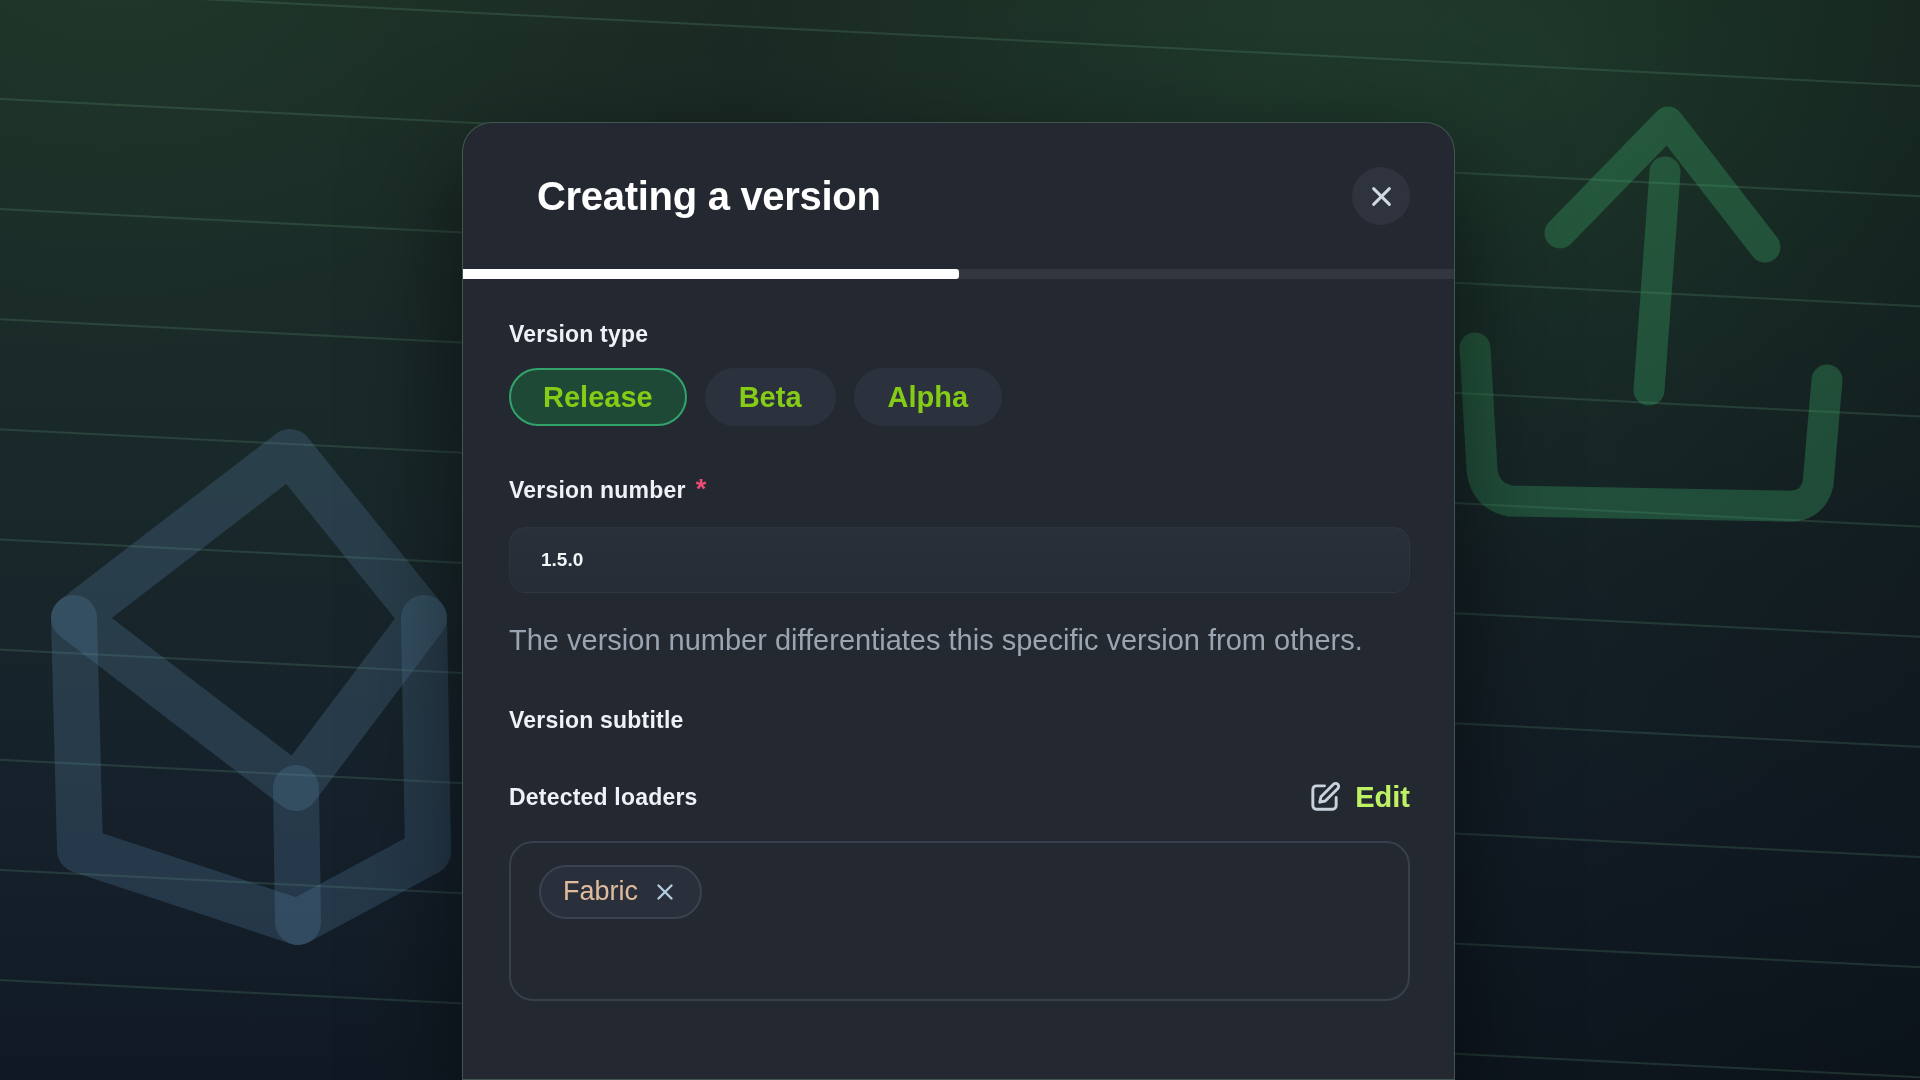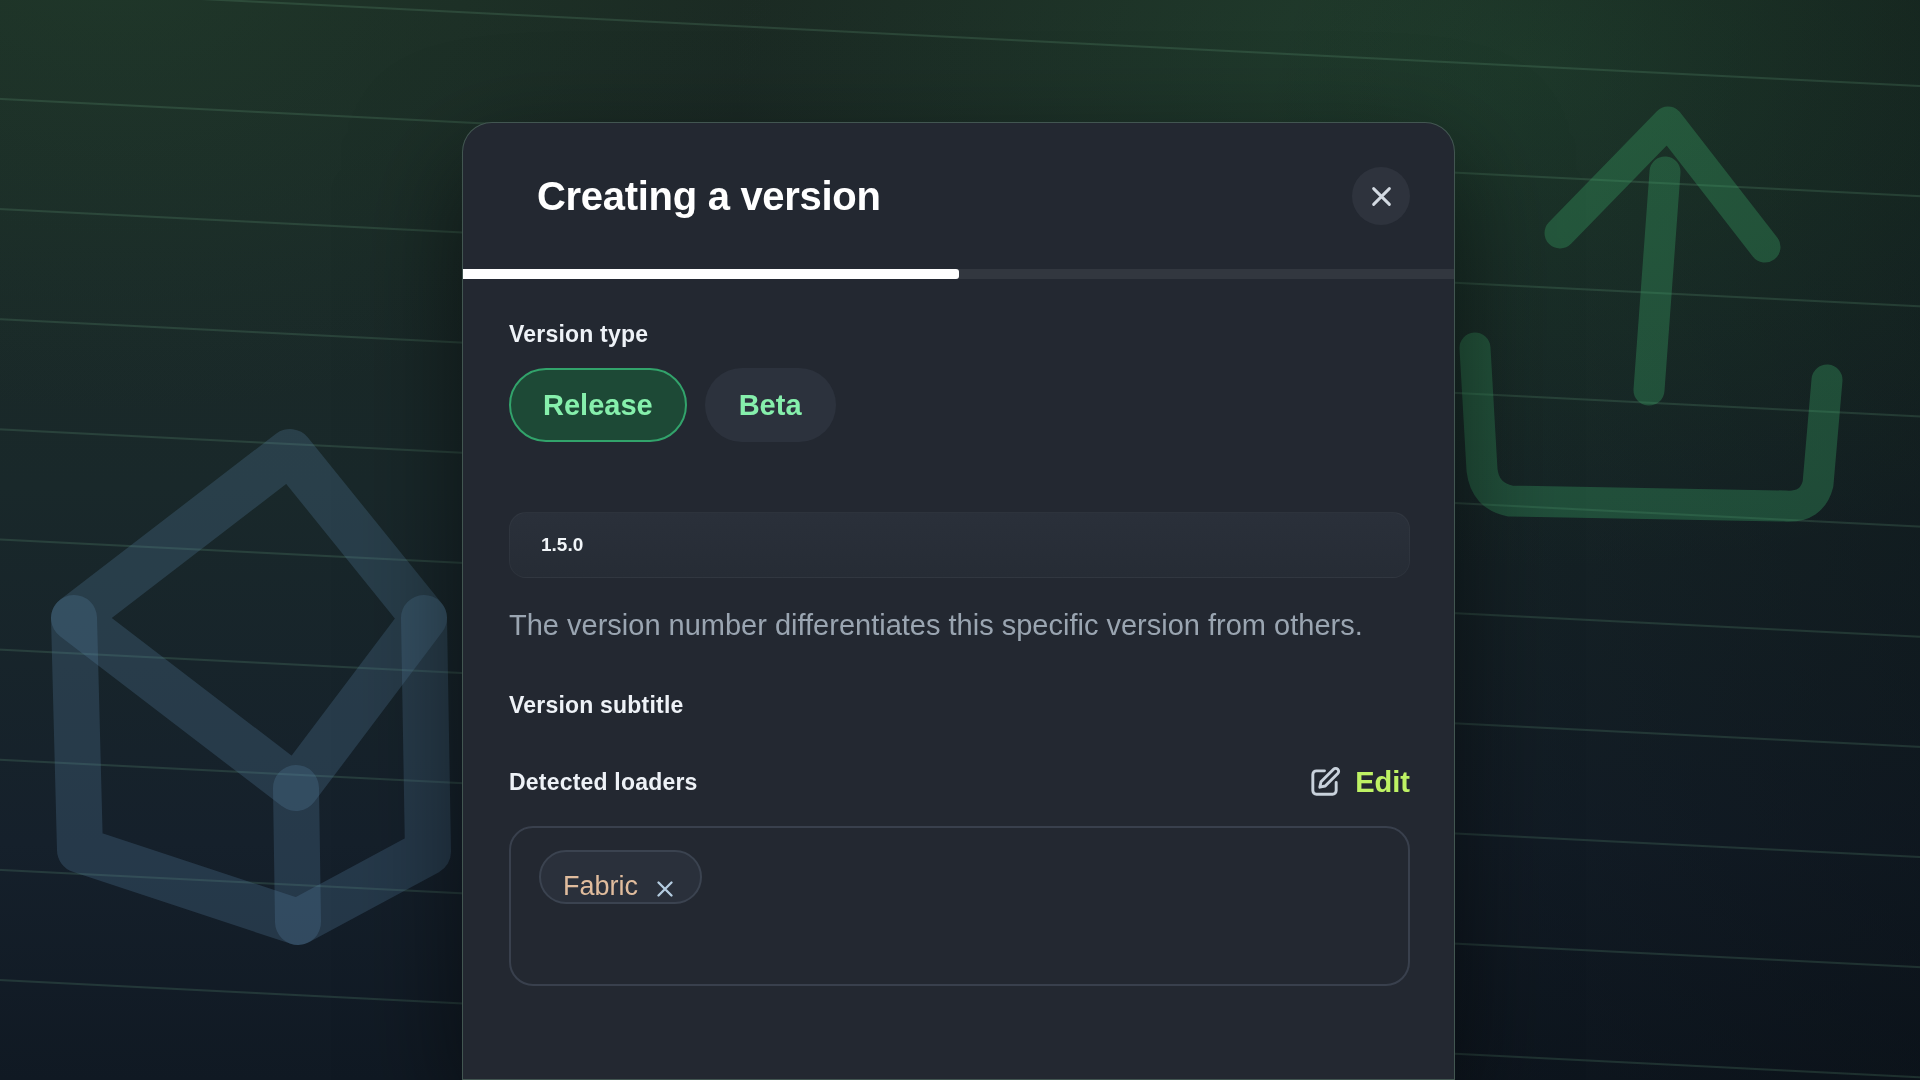--- a/index.html
+++ b/index.html
@@ -46,22 +46,22 @@
   .progress-fill { height:100%; background:#ffffff; border-radius:0 3px 3px 0; }
 
   .modal-body { padding:42px 44px 0 46px; }
 
   .field-label { font-size:23px; font-weight:700; color:#eef2f7; letter-spacing:0.2px; }
   .label-row { display:flex; align-items:baseline; gap:10px; }
   .required-star { color:#ec4c74; font-size:27px; font-weight:700; }
 
   .pills { display:flex; gap:18px; margin:20px 0 48px; }
   .pill {
-    height:74px; padding:0 32px; border-radius:40px; border:2px solid transparent;
-    background:#2c323d; color:#86efac; font-size:29px; font-weight:700;
+    height:58px; padding:0 32px; border-radius:40px; border:2px solid transparent;
+    background:#2c323d; color:#84cc16; font-size:29px; font-weight:700;
     font-family:inherit; cursor:pointer; display:flex; align-items:center;
   }
   .pill.selected { background:#1d4936; border-color:#32a36b; }
 
   .text-input {
     width:100%; height:66px; margin-top:22px;
     background:linear-gradient(180deg,#2a303a,#262c35);
     border:1px solid rgba(255,255,255,0.035); border-radius:17px;
     color:#f2f6f9; font-size:19px; font-weight:700; font-family:inherit;
     padding:0 31px; outline:none;
@@ -82,21 +82,21 @@
     display:flex; align-items:center; gap:13px; background:none; border:none;
     cursor:pointer; font-family:inherit;
   }
   .edit-btn span { font-size:29px; font-weight:700; color:#bef264; }
 
   .chips-box {
     border:2px solid #39404d; border-radius:24px; height:160px;
     padding:22px 28px; background:transparent;
   }
   .chip {
-    display:inline-flex; align-items:flex-end; gap:14px; height:54px;
+    display:inline-flex; align-items:center; gap:14px; height:54px;
     padding:0 22px; border-radius:28px; border:2px solid #3b4350; background:#2a303b;
   }
   .chip-label { font-size:27px; font-weight:500; color:#e0bc9d; }
   .chip-remove { background:none; border:none; cursor:pointer; display:flex; align-items:center; }
 </style>
 </head>
 <body>
 
 <div class="contours"></div>
 
@@ -130,23 +130,28 @@
     <div class="progress-fill" style="width: 50%;"></div>
   </div>
 
   <div class="modal-body">
 
     
     <div class="field-label">Version type</div>
     <div class="pills">
       <button class="pill selected">Release</button>
       <button class="pill">Beta</button>
+      <button class="pill">Alpha</button>
     </div>
 
     
+    <div class="label-row">
+      <span class="field-label">Version number</span>
+      <span class="required-star">*</span>
+    </div>
     <input class="text-input" type="text" value="1.5.0" style="">
     <p class="help-text">The version number differentiates this specific version from others.</p>
 
     
     <div class="field-block">
       <div class="field-label">Version subtitle</div>
     </div>
 
     
     <div class="loaders-row">

